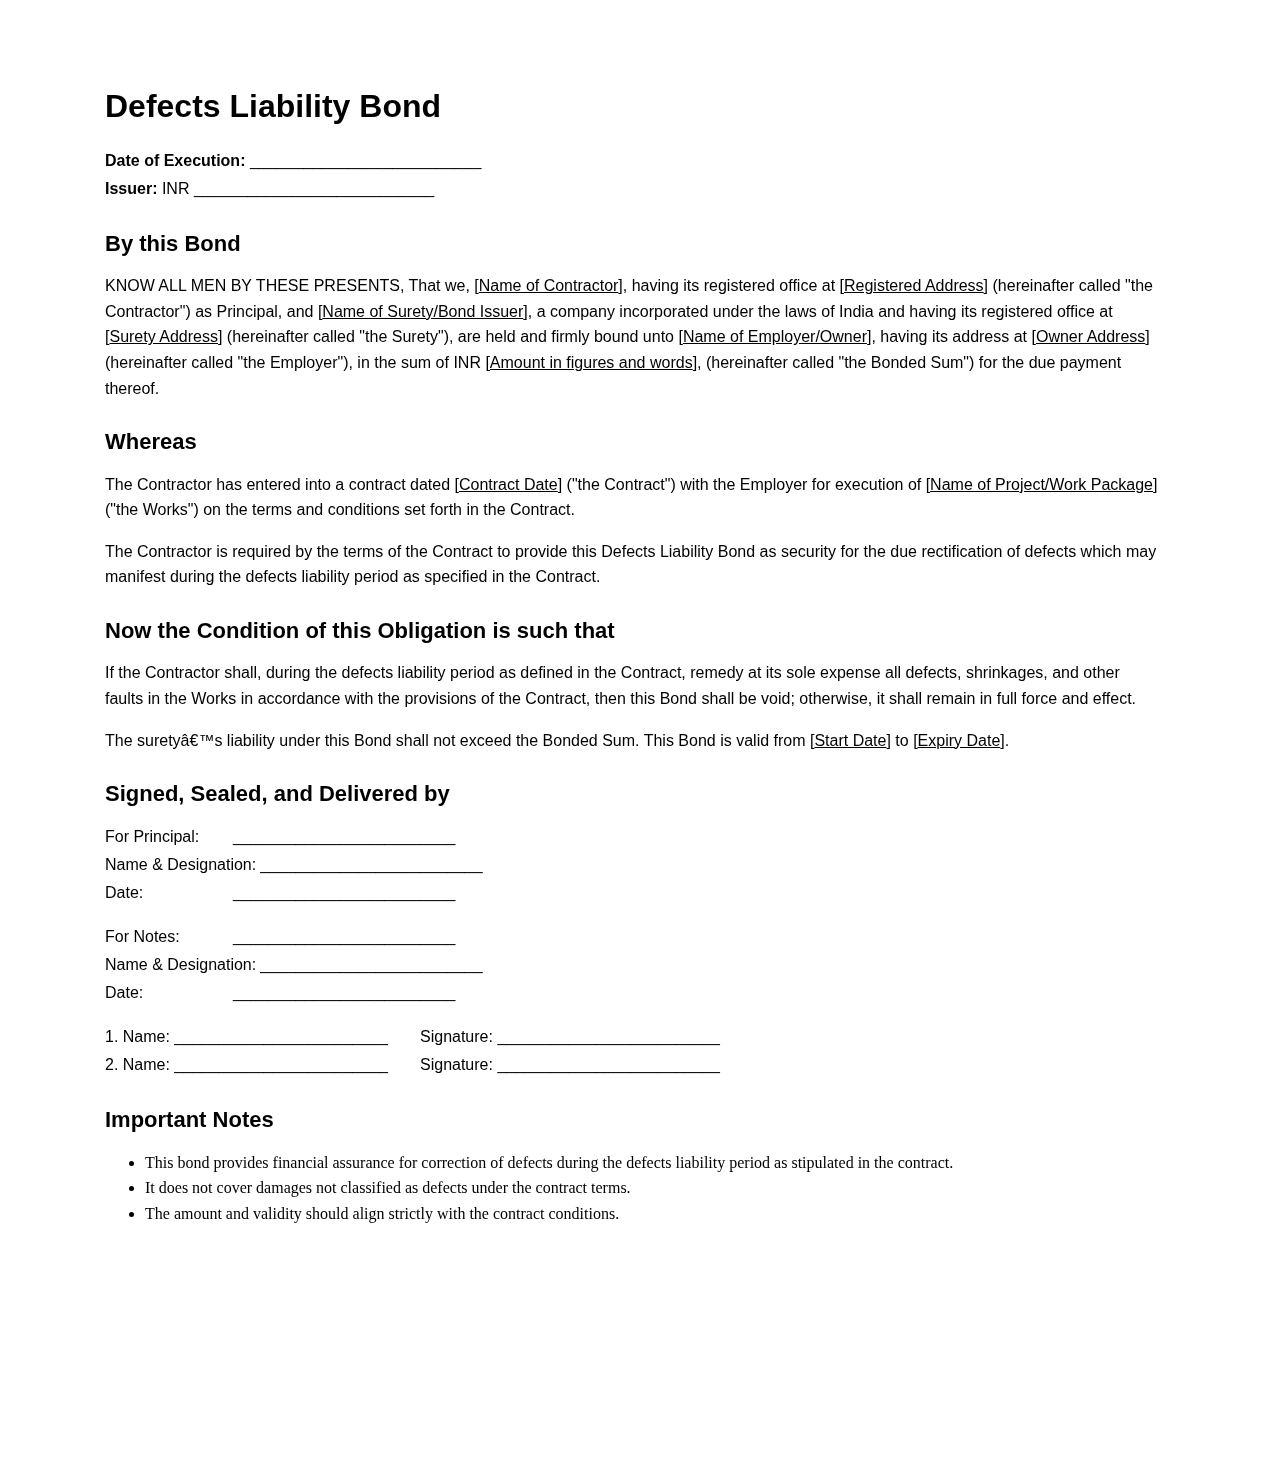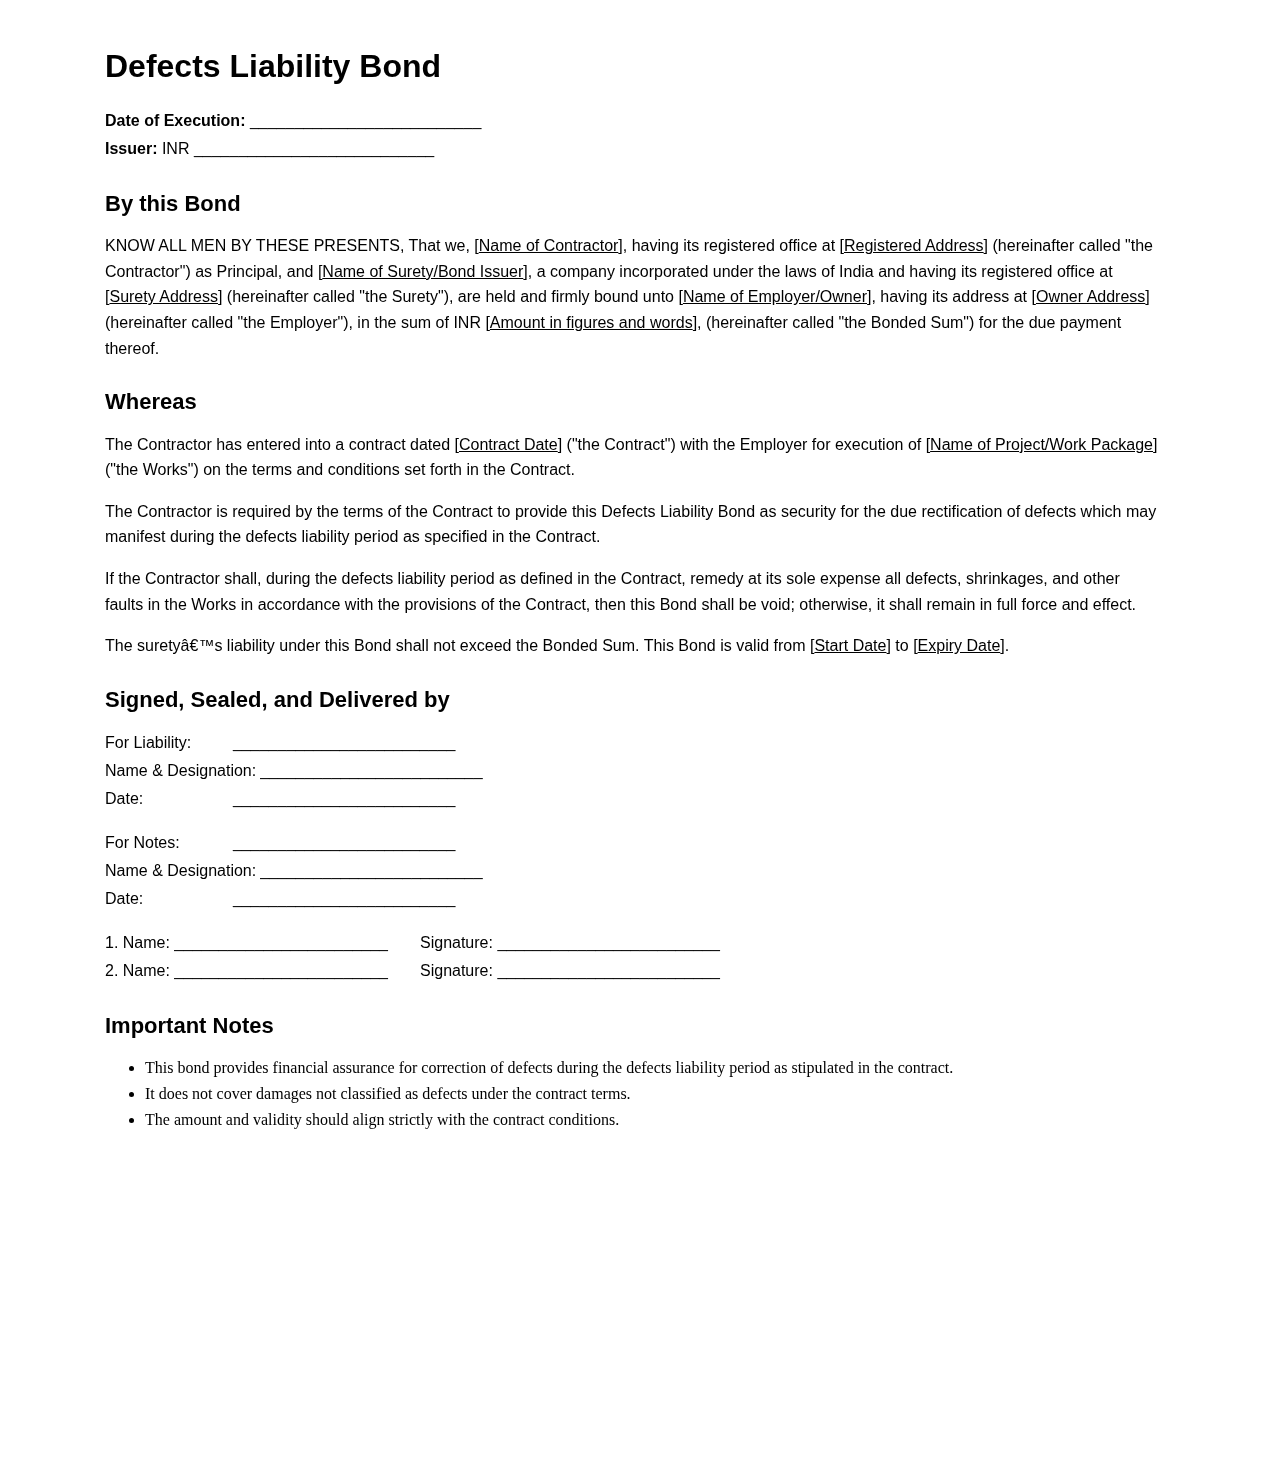--- a/index.html
+++ b/index.html
@@ -16,21 +16,21 @@
     background: #ffffff;
     overflow: hidden;
     position: relative;
   }
   .clip {
     height: 1301px;
     overflow: hidden;
   }
   .doc {
     width: 1053px;
-    padding-top: 48px;
+    padding-top: 88px;
     margin: 0 105px;
   }
   h1 {
     font-size: 32px;
     font-weight: bold;
     line-height: 1.15;
     margin: 0 0 22px 0;
   }
   h2 {
     font-size: 22px;
@@ -91,30 +91,31 @@
         <p><span>KNOW ALL MEN BY THESE PRESENTS, That we, [</span><u>Name of Contractor</u><span>], having its registered office at [</span><u>Registered Address</u><span>] (hereinafter called "the Contractor") as Principal, and [</span><u>Name of Surety/Bond Issuer</u><span>], a company incorporated under the laws of India and having its registered office at [</span><u>Surety Address</u><span>] (hereinafter called "the Surety"), are held and firmly bound unto [</span><u>Name of Employer/Owner</u><span>], having its address at [</span><u>Owner Address</u><span>] (hereinafter called "the Employer"), in the sum of INR [</span><u>Amount in figures and words</u><span>], (hereinafter called "the Bonded Sum") for the due payment thereof.</span></p>
       </section>
 
       <section>
         <h2>Whereas</h2>
         <p><span>The Contractor has entered into a contract dated [</span><u>Contract Date</u><span>] ("the Contract") with the Employer for execution of [</span><u>Name of Project/Work Package</u><span>] ("the Works") on the terms and conditions set forth in the Contract.</span></p>
         <p><span>The Contractor is required by the terms of the Contract to provide this Defects Liability Bond as security for the due rectification of defects which may manifest during the defects liability period as specified in the Contract.</span></p>
       </section>
 
       <section>
+        <h2>Now the Condition of this Obligation is such that</h2>
         <p><span>If the Contractor shall, during the defects liability period as defined in the Contract, remedy at its sole expense all defects, shrinkages, and other faults in the Works in accordance with the provisions of the Contract, then this Bond shall be void; otherwise, it shall remain in full force and effect.</span></p>
         <p><span>The suretyâ€™s liability under this Bond shall not exceed the Bonded Sum. This Bond is valid from [</span><u>Start Date</u><span>] to [</span><u>Expiry Date</u><span>].</span></p>
       </section>
 
       <section>
         <h2>Signed, Sealed, and Delivered by</h2>
 
         <div class="sig-block">
           <div>
-            <span class="sig-label">For Liability:</span><span>_________________________</span>
+            <span class="sig-label">For Principal:</span><span>_________________________</span>
           </div>
           <div>
             <span class="sig-label">Name &amp; Designation:</span><span>_________________________</span>
           </div>
           <div>
             <span class="sig-label">Date:</span><span>_________________________</span>
           </div>
         </div>
 
         <div class="sig-block">

